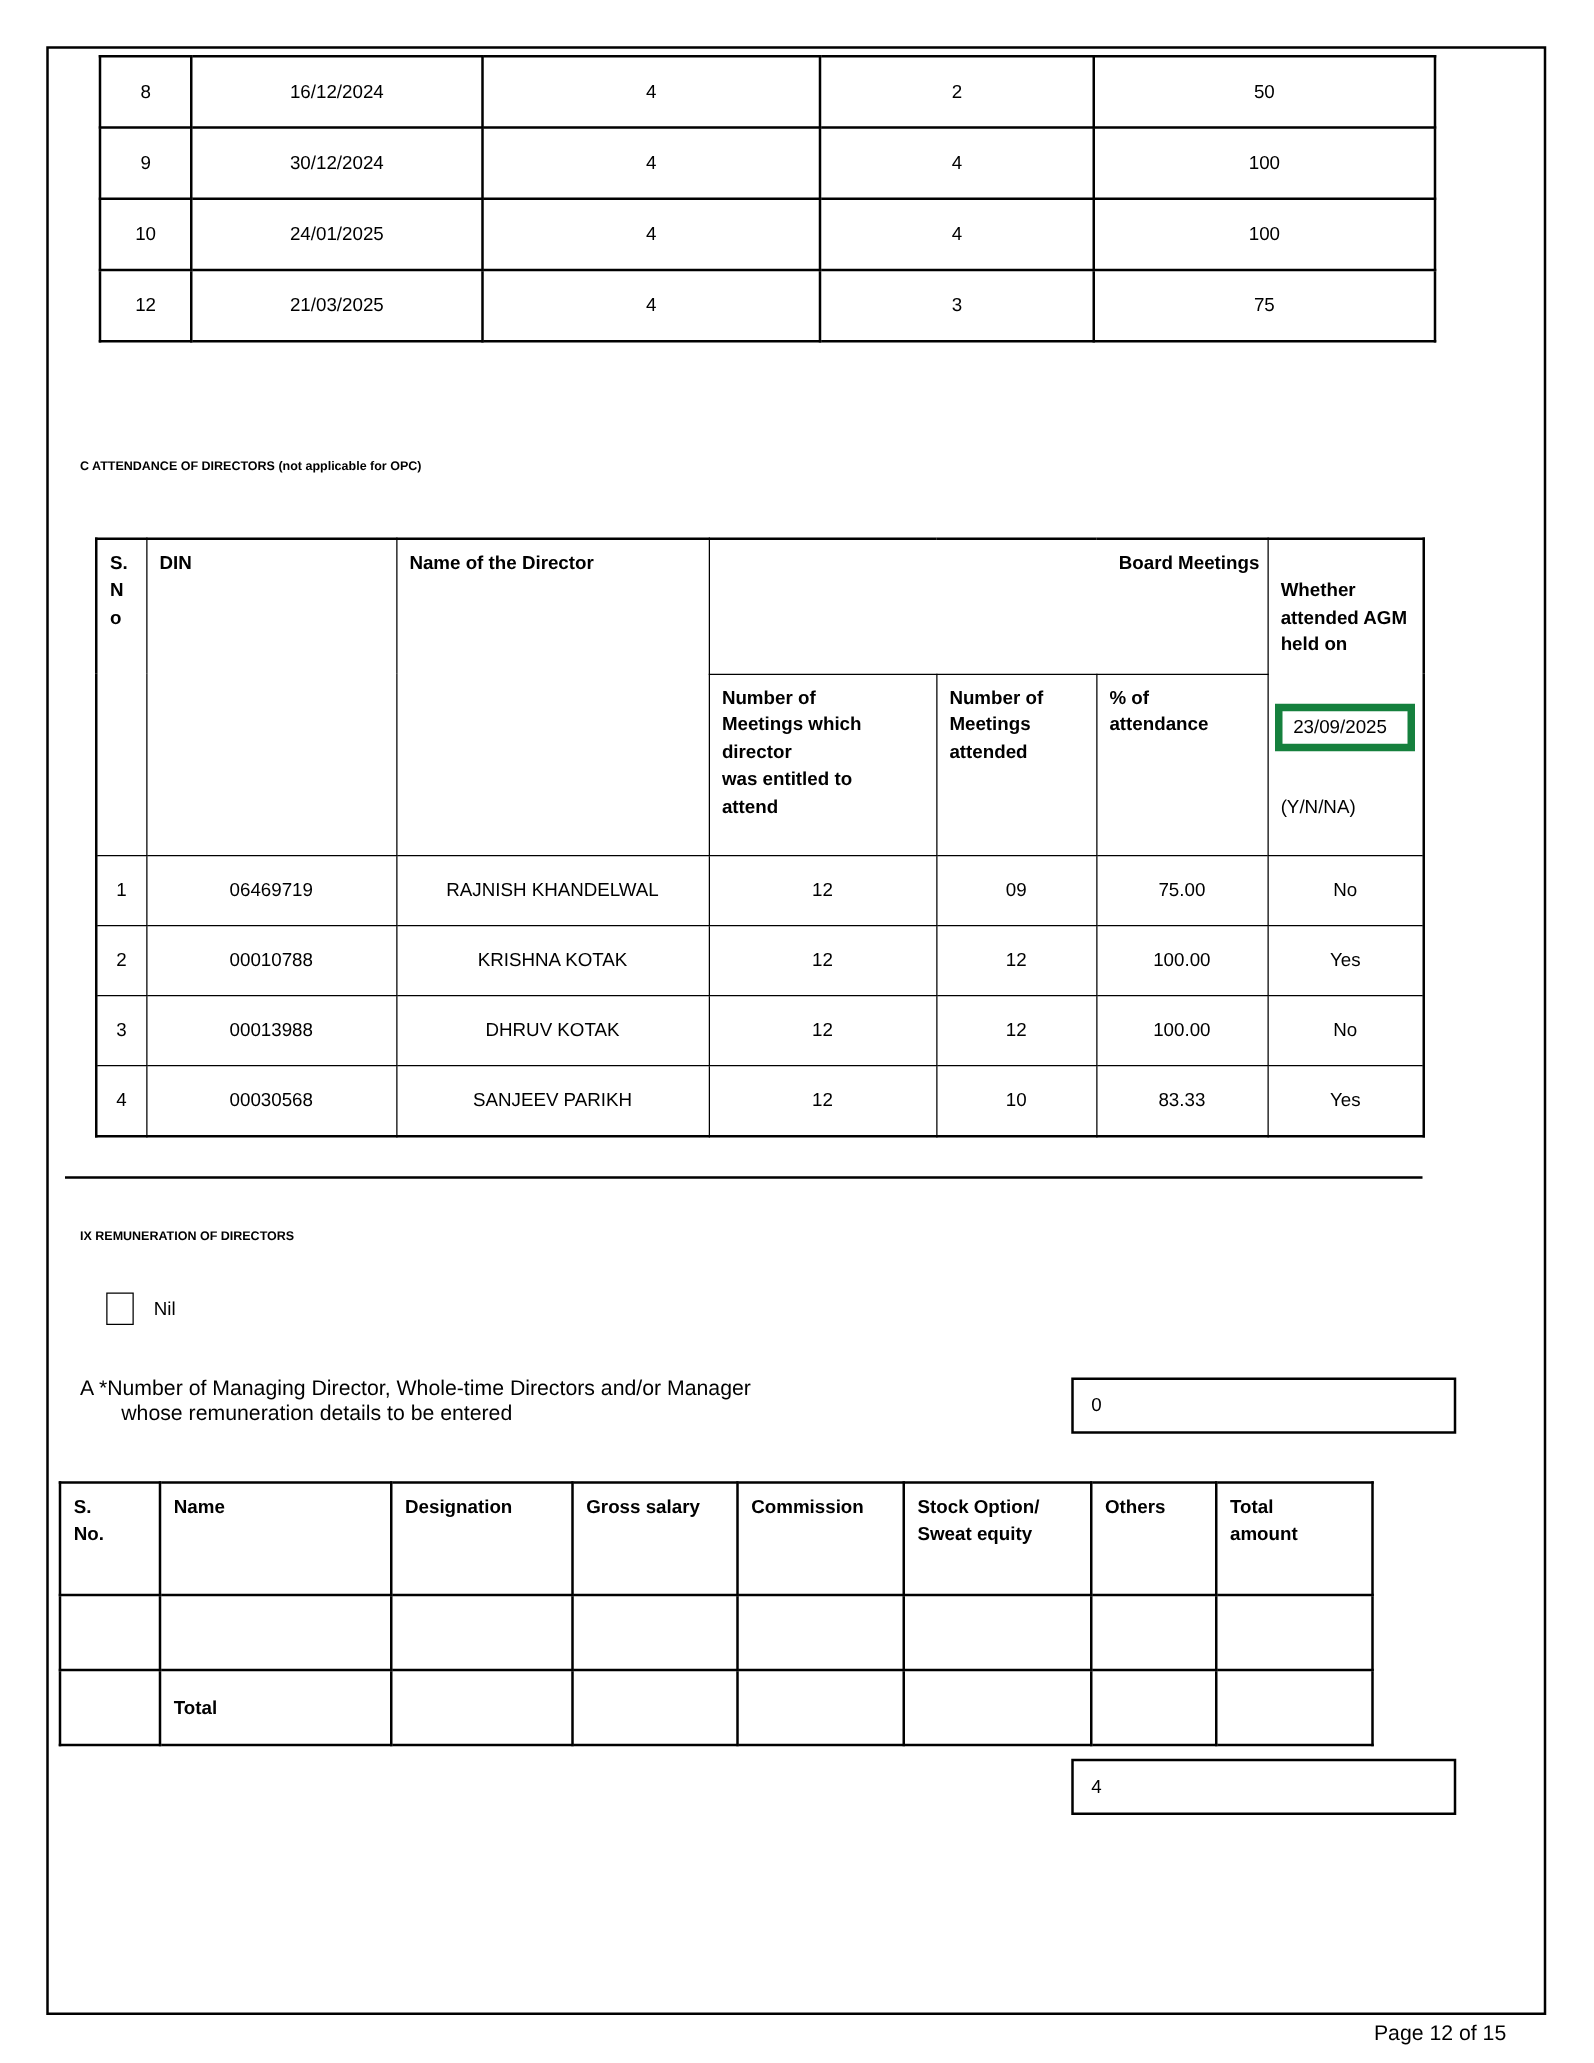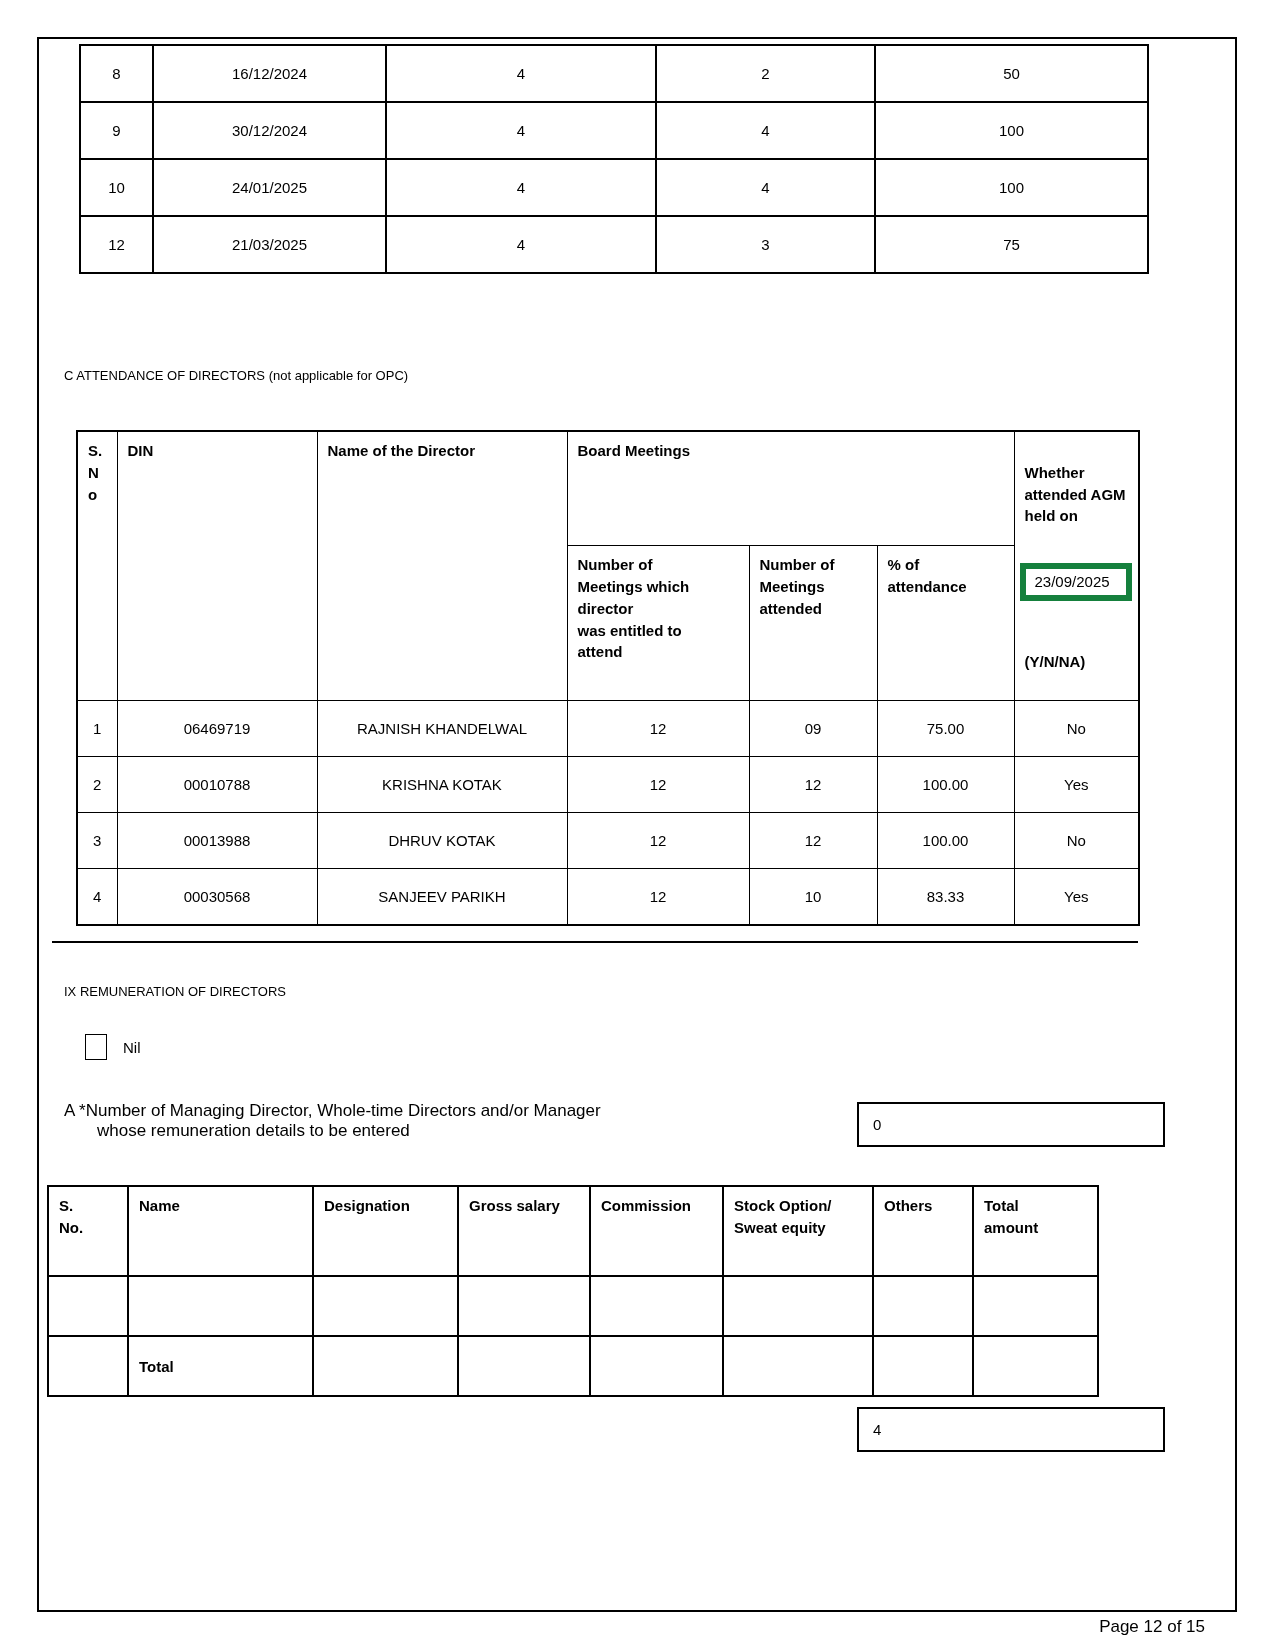--- a/index.html
+++ b/index.html
@@ -19,43 +19,43 @@
   table { border-collapse: collapse; position: absolute; table-layout: fixed; }
 
   
   .t1 { left: 40px; top: 5px; width: 1068px; font-size: 15px; }
   .t1 td {
     border: 2px solid #000; text-align: center; vertical-align: middle;
     height: 57px;
   }
 
   
-  .section-title { position: absolute; font-weight: normal; font-size: 13px; }
+  .section-title { position: absolute; font-weight: bold; font-size: 10px; }
   .c-title  { left: 25px; top: 329px; }
   .ix-title { left: 25px; top: 945px; }
 
   
   .t2 { left: 37px; top: 391px; width: 1062px; font-size: 15px; border: 2px solid #000; }
   .t2 th, .t2 td { border: 1.5px solid #000; }
   .t2 th {
     font-weight: bold; text-align: left; vertical-align: top;
     padding: 8px 6px 6px 10px; white-space: pre-line; line-height: 1.45;
   }
   .t2 .h1 { height: 93px; }
   .t2 .h2 { height: 125px; }
-  .t2 .bm { text-align: left; }
+  .t2 .bm { text-align: right; }
   .t2 td { text-align: center; vertical-align: middle; height: 56px; }
   .agm-cell { padding-right: 6px; }
   .date-box {
     border: 6px solid #15803d; width: 112px; height: 38px;
     margin: 14px 0 10px -5px;
     display: flex; align-items: center; padding-left: 9px;
     font-weight: normal; white-space: nowrap;
   }
-  .agm-opts { font-weight: bold; margin-top: 18px; }
+  .agm-opts { font-weight: normal; margin-top: 2px; }
 
   
   .divider { position: absolute; left: 13px; top: 902px; width: 1086px; border-top: 2px solid #000; }
 
   
   .nil-row { position: absolute; left: 46px; top: 995px; display: flex; align-items: center; gap: 16px; font-size: 15px; }
   .checkbox { width: 22px; height: 26px; border: 1.5px solid #000; background: #fff; }
 
   
   .field-label { position: absolute; font-size: 17px; }

